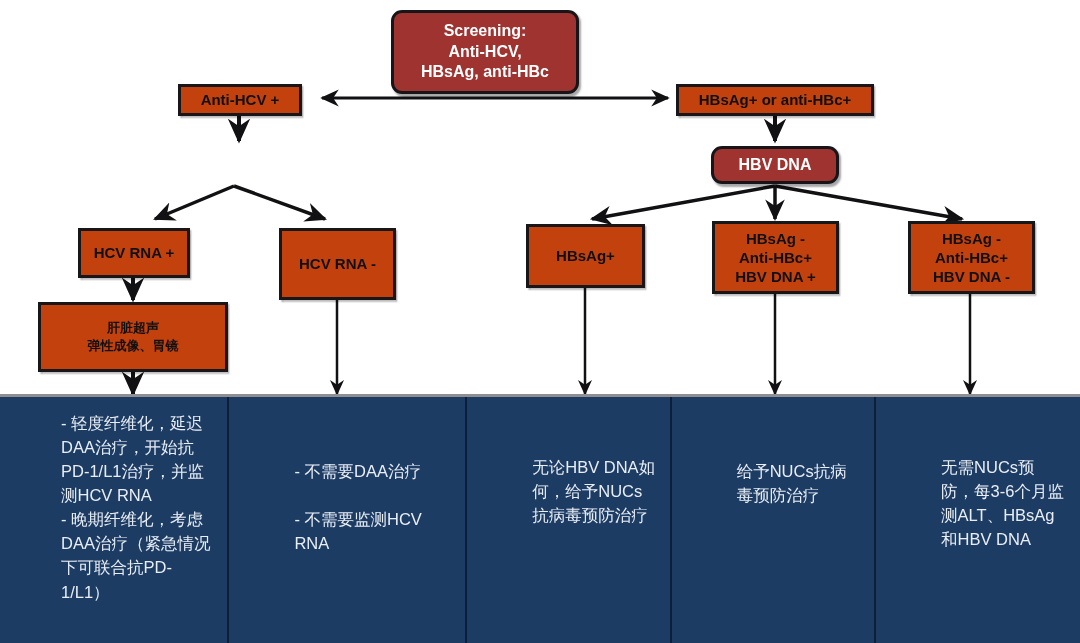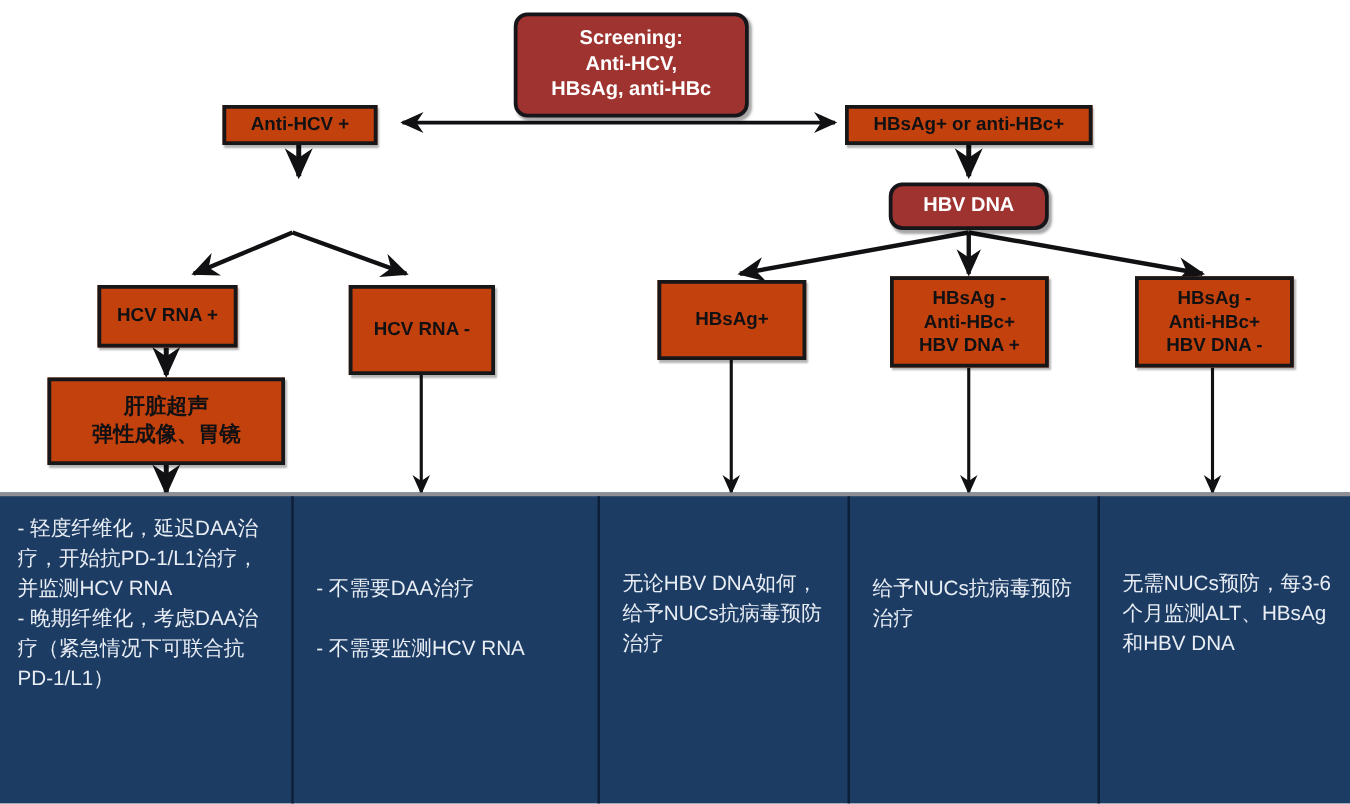--- a/index.html
+++ b/index.html
@@ -46,21 +46,21 @@
     border: 3px solid #15151a;
     border-radius: 11px;
     color: #ffffff;
     font-size: 16px;
     box-shadow: 2px 2.5px 2px rgba(0,0,0,0.35);
   }
 
   
   .node-cn {
     font-family: "DejaVu Serif", "Liberation Serif", serif;
-    font-size: 17px;
+    font-size: 13px;
     font-weight: bold;
     line-height: 1.38;
   }
 
   
   #bottom-strip {
     position: absolute;
     left: 0;
     top: 394px;
     width: 1080px;
@@ -72,20 +72,21 @@
   }
   .panel {
     box-sizing: border-box;
     padding: 58px 14px 10px 14px;
     color: #e9eef5;
     font-size: 16.5px;
     line-height: 1.46;
     white-space: pre-line;
     border-right: 2px solid #0d1f38;
     overflow: hidden;
+    margin-left: 47px;
   }
   .panel:last-child { border-right: none; }
   .panel.p1 { width: 235px; padding-top: 14px; font-size: 16.5px; }
   .panel.p2 { width: 245px; padding-top: 62px; padding-left: 18px; }
   .panel.p3 { width: 200px; padding-top: 58px; padding-left: 18px; }
   .panel.p4 { width: 200px; padding-top: 62px; padding-left: 18px; }
   .panel.p5 { width: 200px; padding-top: 58px; padding-left: 18px; }
 
   
   #wires {
@@ -130,21 +131,21 @@
 
     <line x1="337" y1="288" x2="337" y2="394" stroke="#111114" stroke-width="2.5" marker-end="url(#ah)"></line>
 
     <line x1="585" y1="288" x2="585" y2="394" stroke="#111114" stroke-width="2.5" marker-end="url(#ah)"></line>
 
     <line x1="775" y1="294" x2="775" y2="394" stroke="#111114" stroke-width="2.5" marker-end="url(#ah)"></line>
 
     <line x1="970" y1="294" x2="970" y2="394" stroke="#111114" stroke-width="2.5" marker-end="url(#ah)"></line>
   </svg>
 
-  <div class="node node-red" style="left:391px; top:10px; width:188px; height:84px;margin-left:20px;">Screening:
+  <div class="node node-red" style="left:391px; top:10px; width:188px; height:84px;">Screening:
 Anti-HCV,
 HBsAg, anti-HBc</div>
 
   <div class="node node-white" style="left:178px; top:84px; width:124px; height:32px;">Anti-HCV +</div>
 
   <div class="node node-white" style="left:676px; top:84px; width:198px; height:32px;">HBsAg+ or anti-HBc+</div>
 
 
   <div class="node node-red" style="left:711px; top:146px; width:128px; height:38px;">HBV DNA</div>
 

